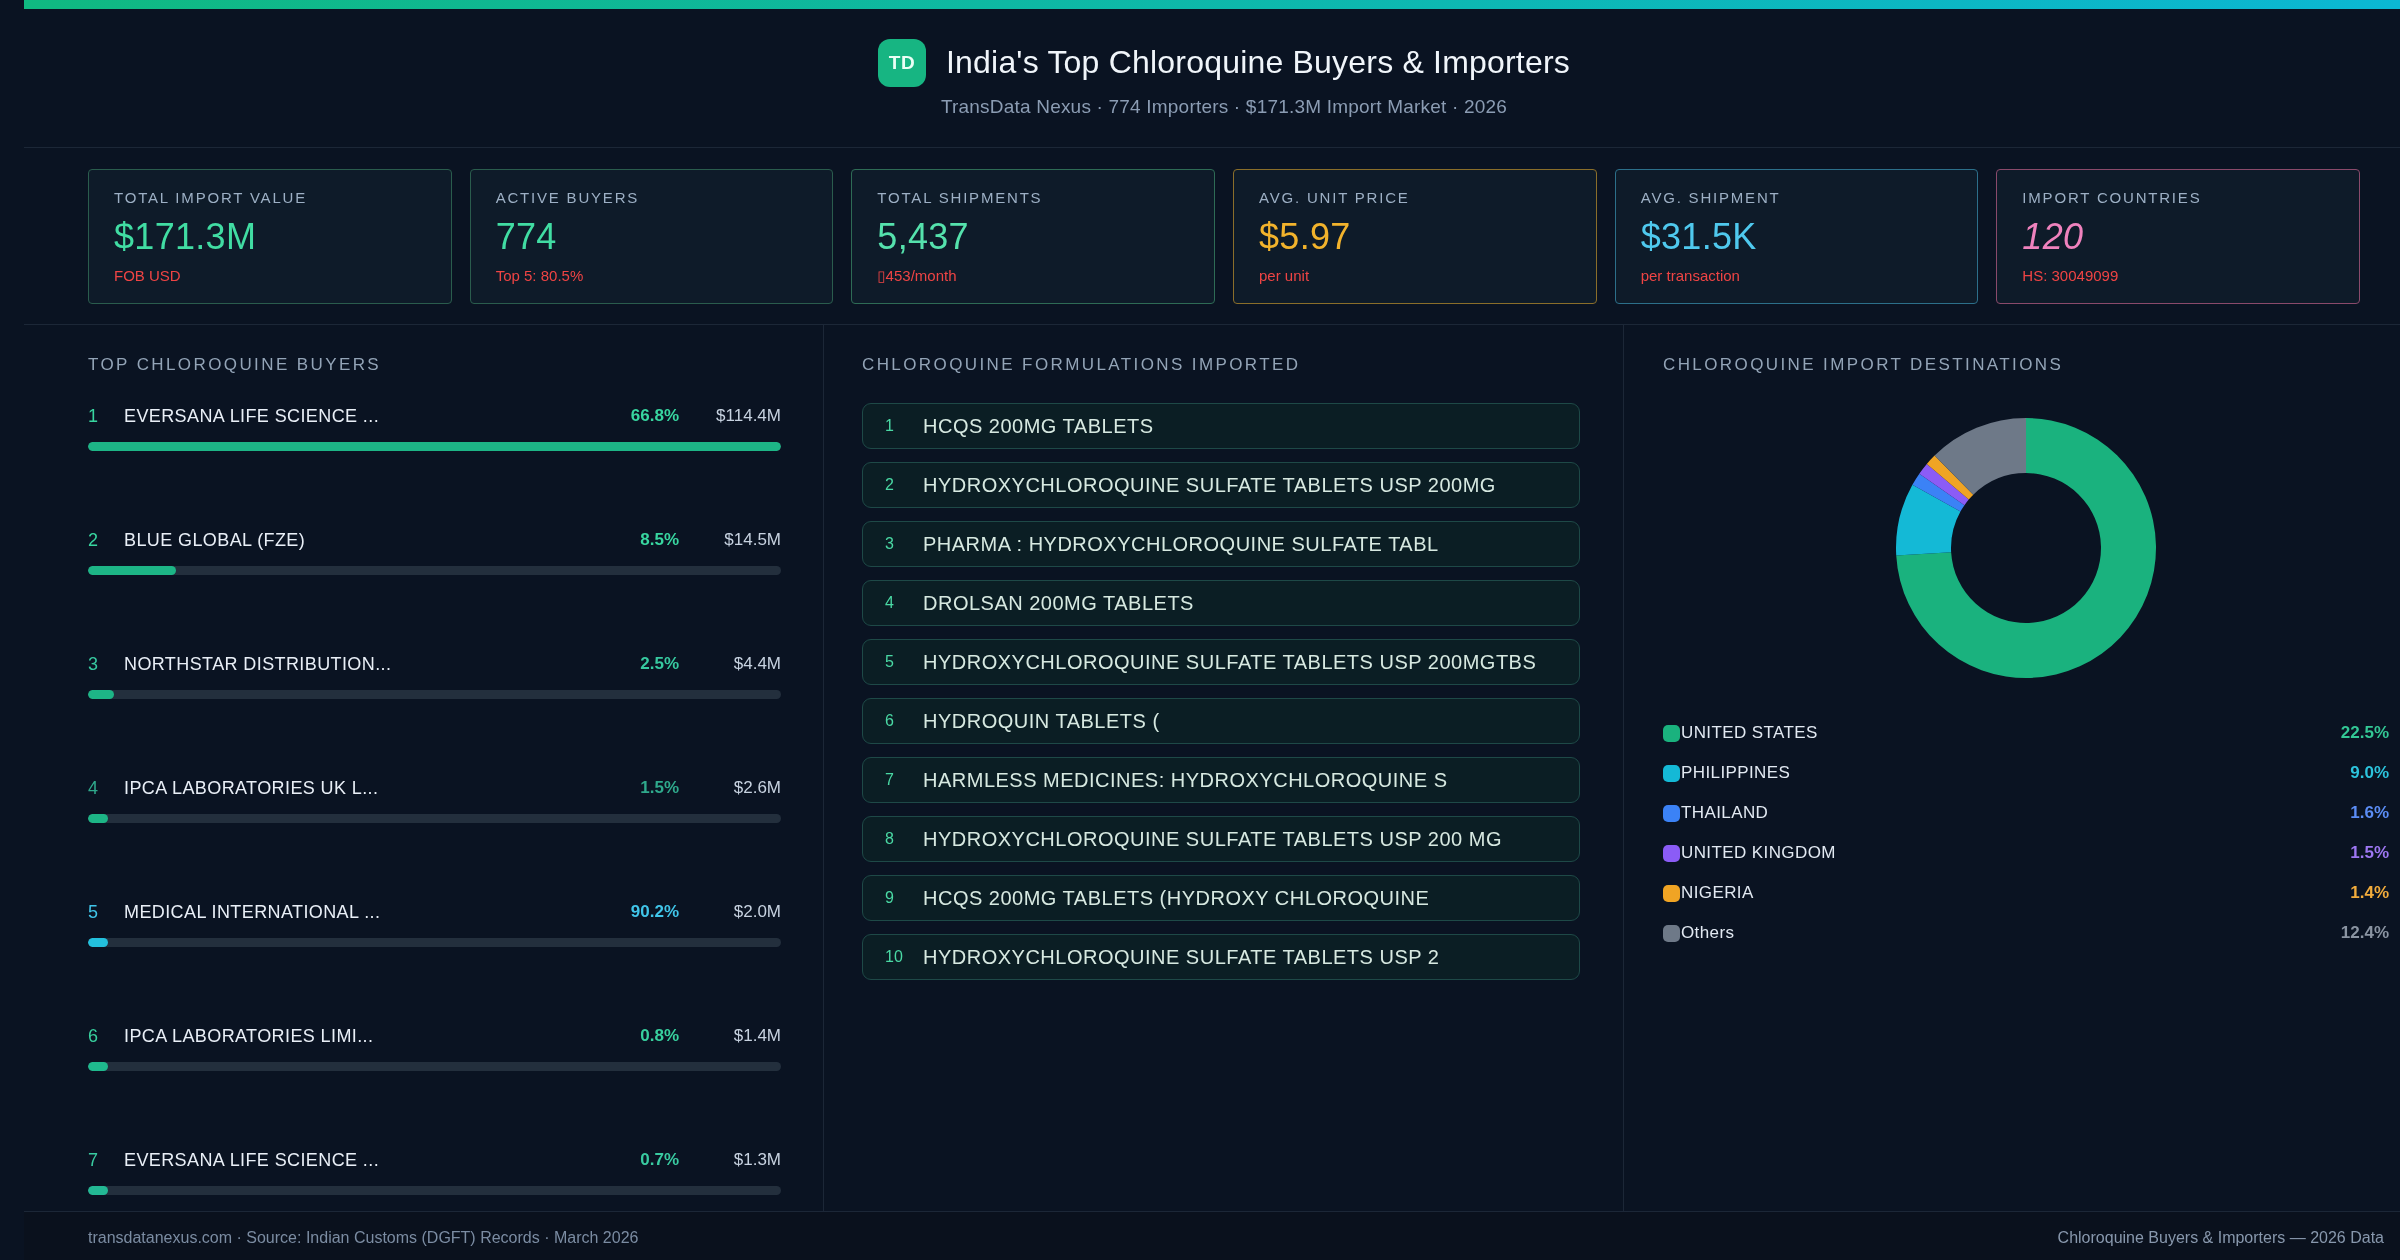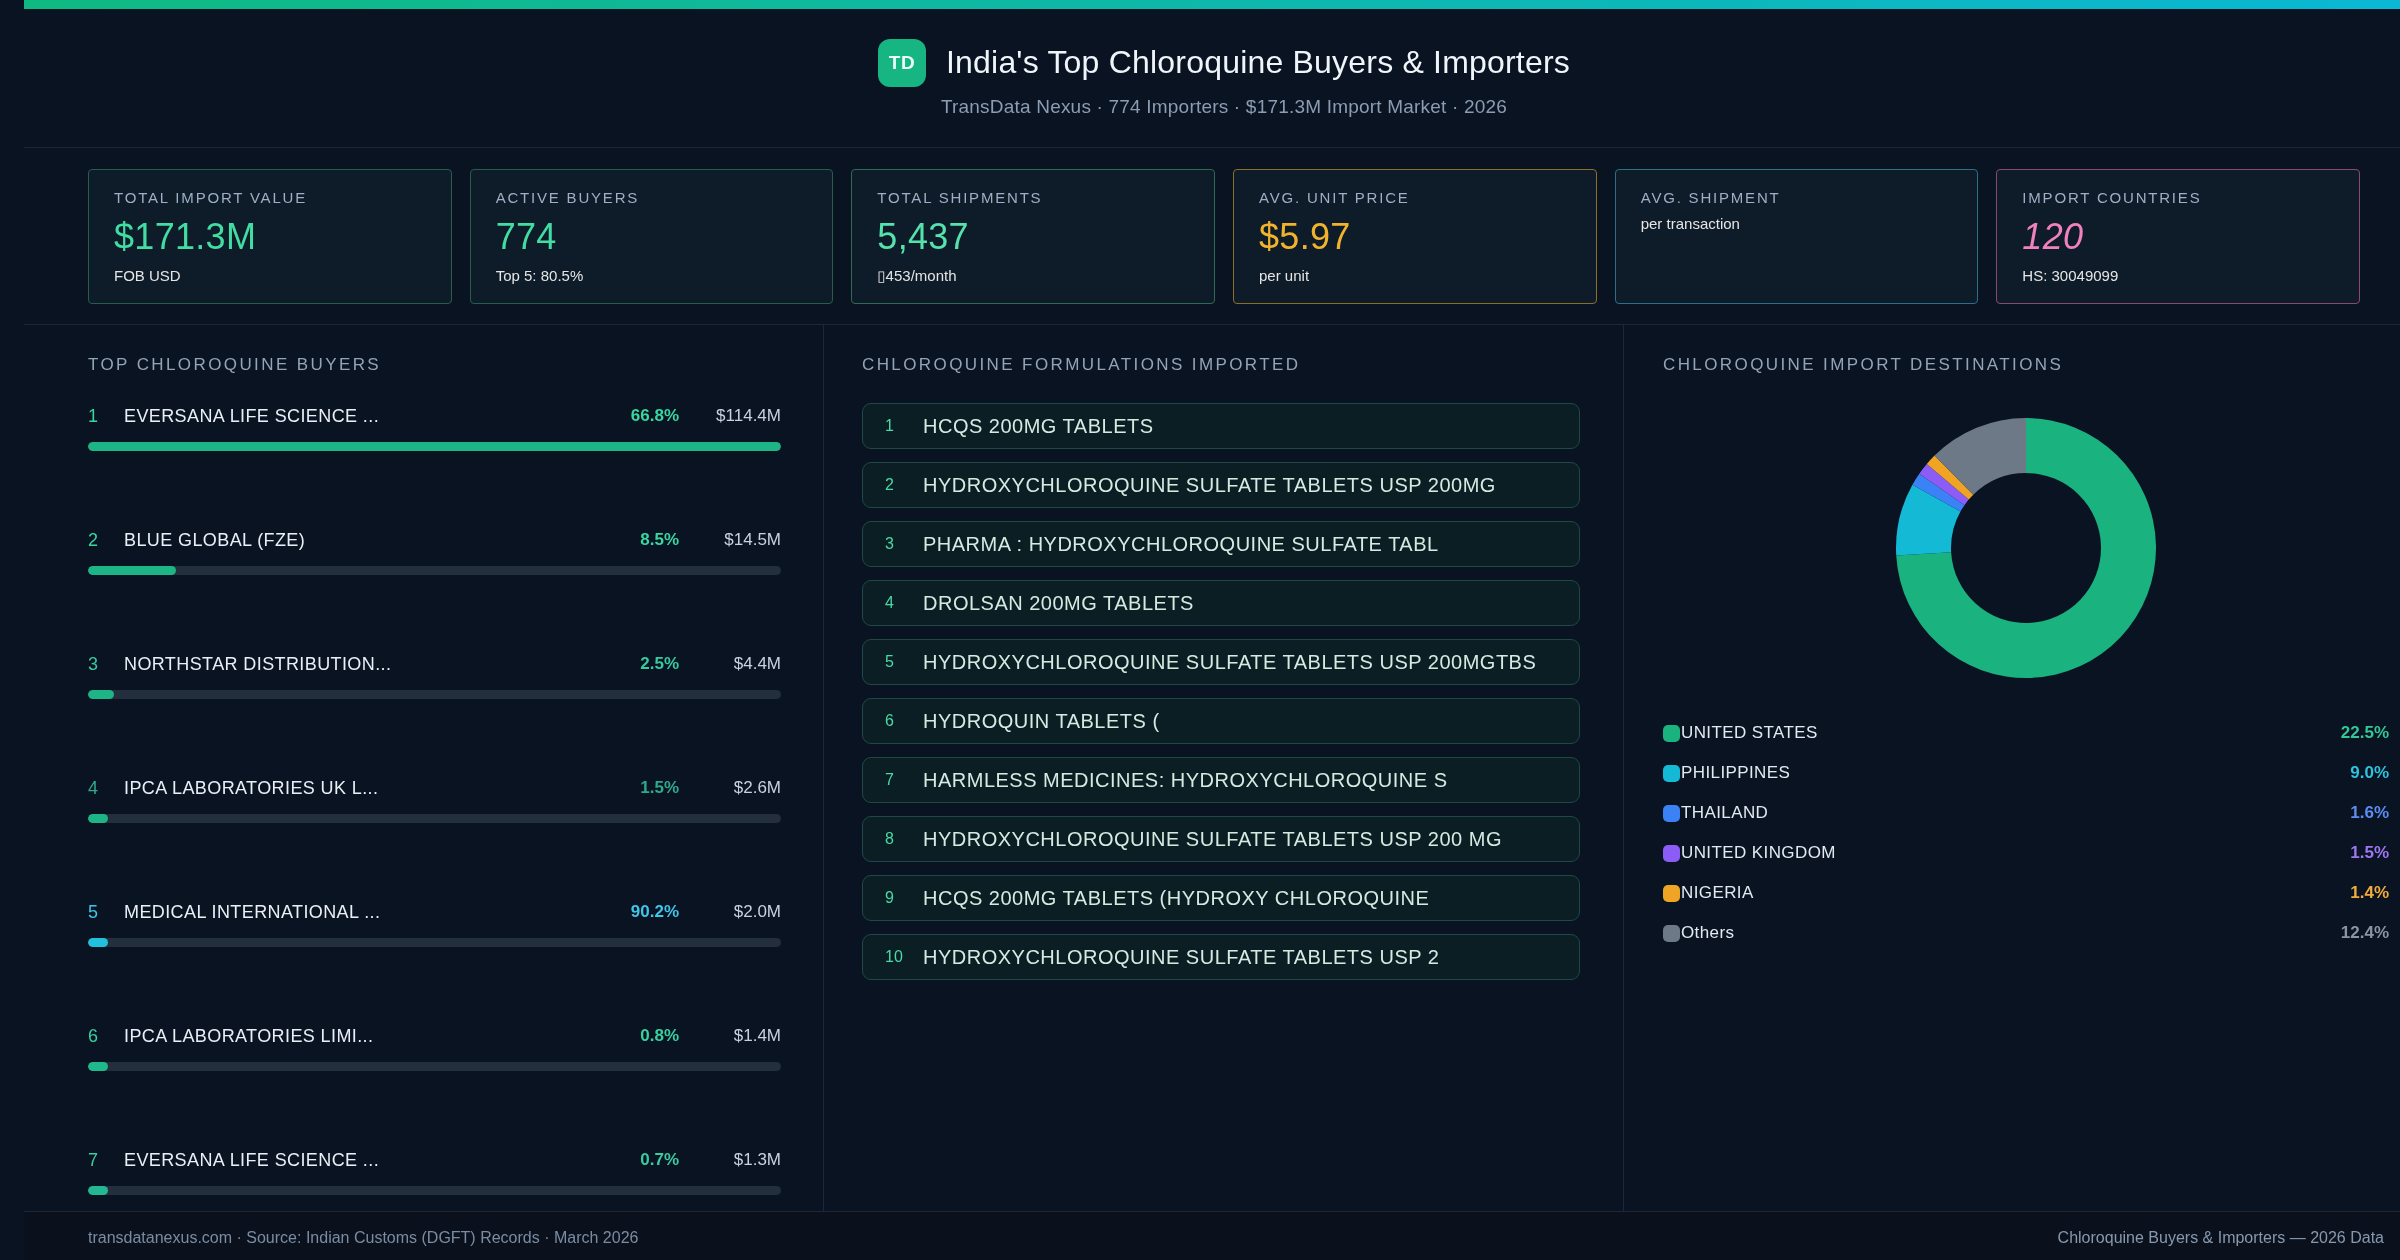--- a/index.html
+++ b/index.html
@@ -27,21 +27,21 @@
   .kpis{
     display:flex;gap:18px;padding:21px 64px 20px 64px;
     border-bottom:1px solid #1c2737;box-sizing:border-box;
   }
   .kpi-card{
     flex:1;height:135px;box-sizing:border-box;border:1.5px solid #2a5c4d;
     border-radius:4px;background:#0e1b29;padding:19px 25px;
   }
   .kpi-label{font-size:15px;letter-spacing:1.8px;color:#9db0c5;}
   .kpi-value{font-size:36px;font-weight:500;margin-top:10px;letter-spacing:0.3px;}
-  .kpi-sub{font-size:15px;color:#e5e5e5;margin-top:9px;}
+  .kpi-sub{font-size:15px;color:#ef4444;margin-top:9px;}
   
   .main{display:grid;grid-template-columns:1fr 1fr 1fr;height:886px;}
   .col{box-sizing:border-box;overflow:hidden;}
   .col-buyers{padding:30px 42px 0 64px;border-right:1px solid #1c2737;}
   .col-formulations{padding:30px 43px 0 38px;border-right:1px solid #1c2737;}
   .col-destinations{padding:30px 35px 0 39px;}
   .panel-heading{
     margin:0;font-size:17px;font-weight:400;color:#93a4b7;
     letter-spacing:2.4px;line-height:20px;
   }
@@ -112,20 +112,21 @@
     <div class="kpi-value" style="color: rgb(85, 226, 173);">5,437</div>
     <div class="kpi-sub">▯453/month</div>
   </div>
       <div class="kpi-card" style="border-color: rgb(138, 110, 42);">
     <div class="kpi-label">AVG. UNIT PRICE</div>
     <div class="kpi-value" style="color: rgb(242, 179, 44);">$5.97</div>
     <div class="kpi-sub">per unit</div>
   </div>
       <div class="kpi-card" style="border-color: rgb(44, 111, 138);">
     <div class="kpi-label">AVG. SHIPMENT</div>
+    <div class="kpi-value" style="color: rgb(79, 201, 238);">$31.5K</div>
     <div class="kpi-sub">per transaction</div>
   </div>
       <div class="kpi-card" style="border-color: rgb(138, 74, 107);">
     <div class="kpi-label">IMPORT COUNTRIES</div>
     <div class="kpi-value" style="color: rgb(239, 130, 189); font-style: italic;">120</div>
     <div class="kpi-sub">HS: 30049099</div>
   </div>
     </section>
 
   <main class="main">

